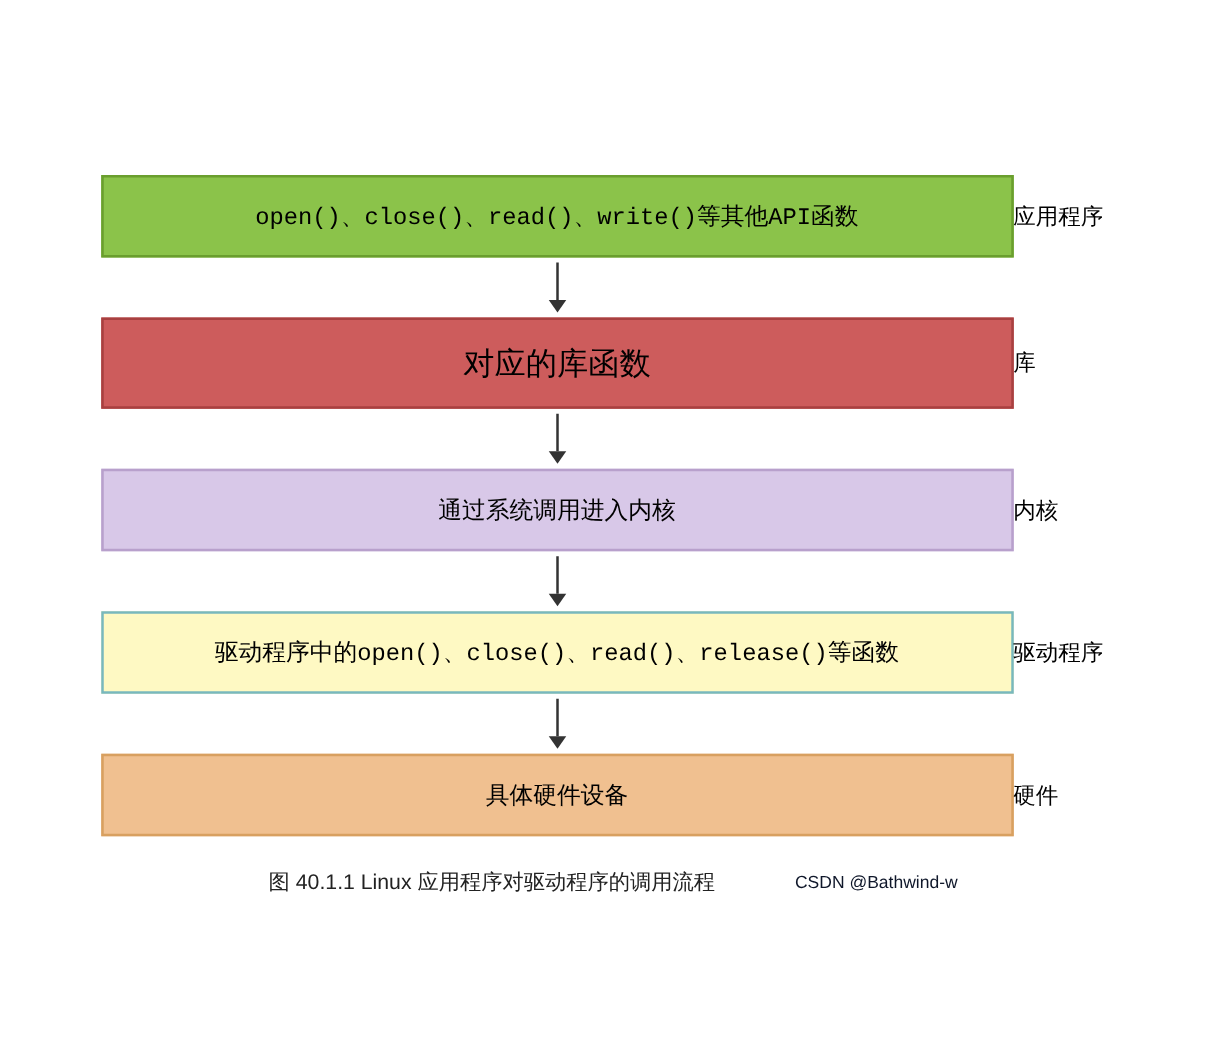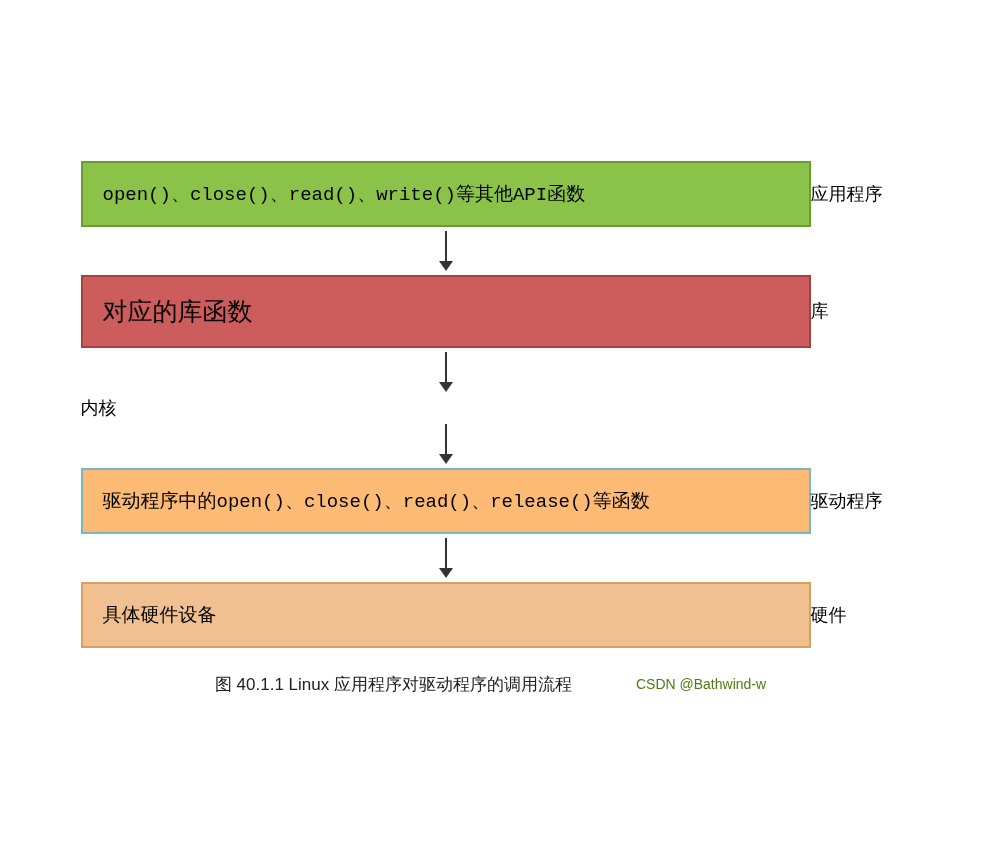--- a/index.html
+++ b/index.html
@@ -27,21 +27,21 @@
       gap: 0;
     }
     .row {
       display: flex;
       align-items: center;
       width: 100%;
       margin-bottom: 0;
     }
     .box {
       flex: 1;
-      text-align: left;
+      text-align: center;
       padding: 18px 20px;
       font-size: 18px;
       border: 2px solid transparent;
       font-family: "SimSun", "宋体", monospace;
     }
     .box-green {
       background-color: #8bc34a;
       border-color: #6a9e2e;
       color: #000;
       font-size: 19px;
@@ -52,21 +52,21 @@
       color: #000;
       font-size: 25px;
     }
     .box-lavender {
       background-color: #d8c8e8;
       border-color: #b8a0cc;
       color: #000;
       font-size: 19px;
     }
     .box-cyan {
-      background-color: #fdba74;
+      background-color: #fef9c3;
       border-color: #78b8be;
       color: #000;
       font-size: 19px;
     }
     .box-peach {
       background-color: #f0c090;
       border-color: #d8a060;
       color: #000;
       font-size: 19px;
     }
@@ -116,21 +116,21 @@
       display: flex;
       align-items: center;
       gap: 64px;
     }
     .caption-main {
       font-size: 17px;
       color: #222;
     }
     .caption-csdn {
       font-size: 14px;
-      color: #4d7c0f;
+      color: #0f172a;
     }
     .monospace {
       font-family: "Courier New", Courier, monospace;
     }
   </style>
 </head>
 <body>
 
 <div class="diagram-wrapper">
   <div class="flow-container">
@@ -163,20 +163,23 @@
       <div class="arrow-area">
         <div class="arrow">
           <div class="arrow-line"></div>
           <div class="arrow-head"></div>
         </div>
       </div>
       <div class="arrow-label-spacer"></div>
     </div>
 
     <div class="row">
+      <div class="box box-lavender">
+        <span>通过系统调用进入内核</span>
+      </div>
       <div class="label">内核</div>
     </div>
 
     <div class="arrow-container">
       <div class="arrow-area">
         <div class="arrow">
           <div class="arrow-line"></div>
           <div class="arrow-head"></div>
         </div>
       </div>

